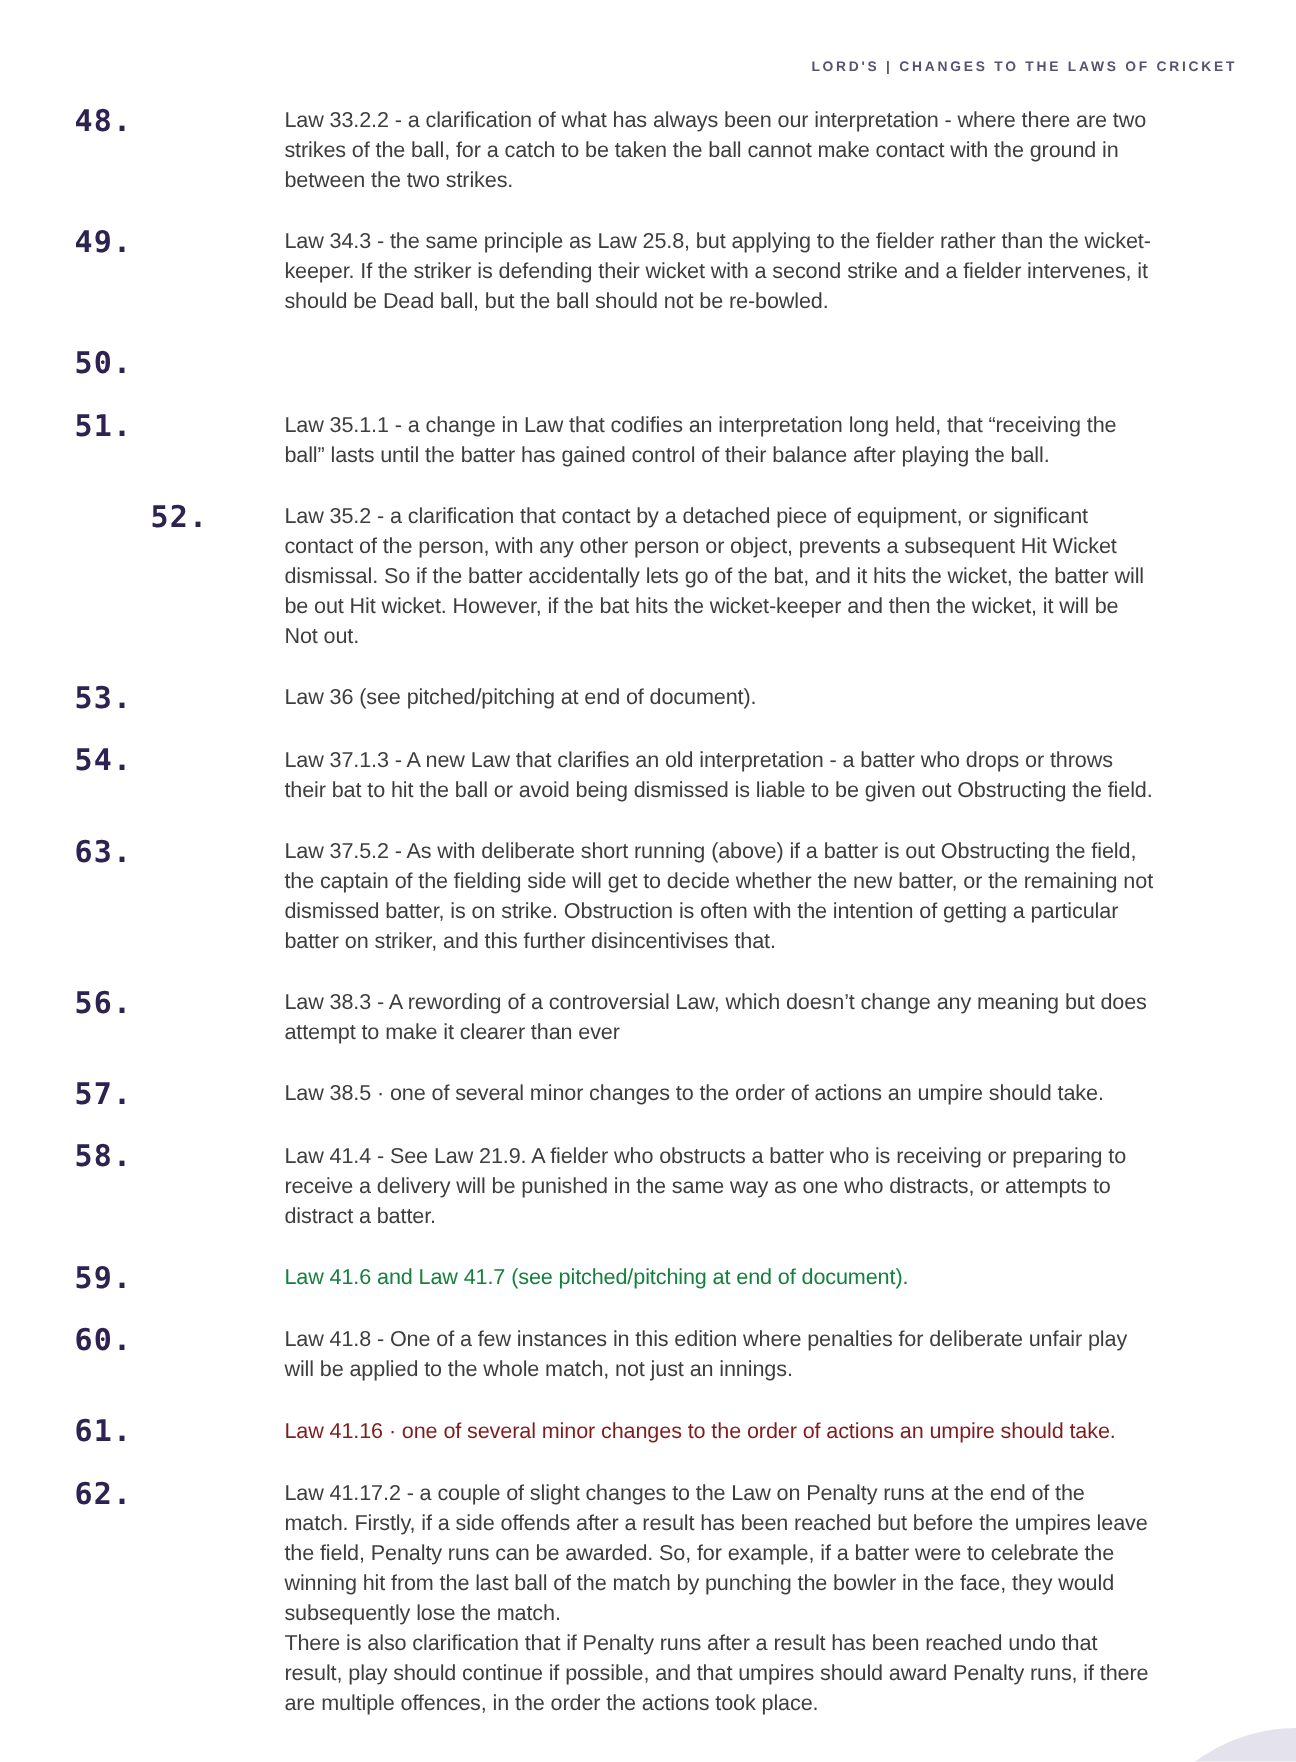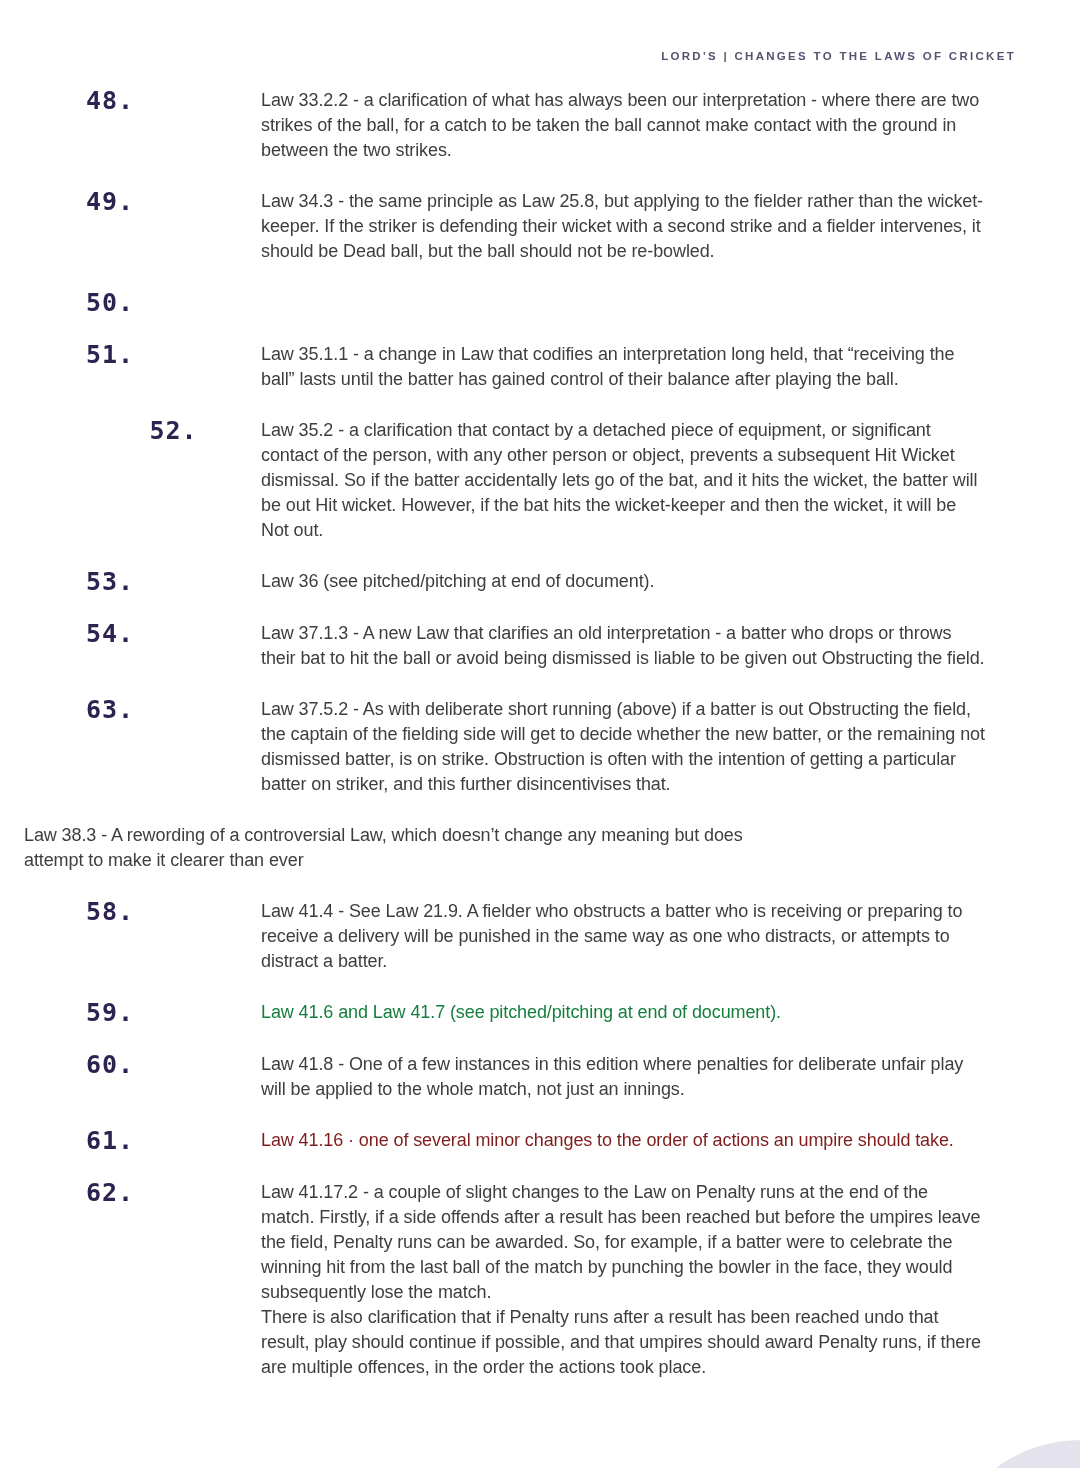--- a/index.html
+++ b/index.html
@@ -6,37 +6,36 @@
   body {
     width: 1080px; height: 1468px;
     background: #ffffff;
     position: relative;
     overflow: hidden;
     font-family: "Liberation Sans", sans-serif;
   }
   .page-header {
     position: absolute;
     top: 50px;
-    right: 64px;
+    right: 49px;
     font-size: 11.5px;
     font-weight: bold;
     letter-spacing: 2.3px;
     color: #565270;
     white-space: nowrap;
   }
   .items {
     position: absolute;
     top: 88px;
     left: 0;
     width: 1080px;
   }
   .row {
     display: flex;
     margin-bottom: 26px;
-    padding-left: 24px;
   }
   .num {
     width: 237px;
     padding-left: 62px;
     box-sizing: border-box;
     font-family: "DejaVu Sans Mono", monospace;
     font-weight: bold;
     font-size: 25px;
     line-height: 26px;
     letter-spacing: 1px;
@@ -115,25 +114,32 @@
   </div>
 
   <div class="row">
     <div class="num" style="color: rgb(46, 35, 80);">63.</div>
     <div class="body-col" style="color: rgb(62, 61, 63);">
         <p>Law 37.5.2 - As with deliberate short running (above) if a batter is out Obstructing the field, the captain of the fielding side will get to decide whether the new batter, or the remaining not dismissed batter, is on strike. Obstruction is often with the intention of getting a particular batter on striker, and this further disincentivises that.</p>
       </div>
   </div>
 
   <div class="row">
+    <div class="num" style="color: rgb(46, 35, 80);">56.</div>
     <div class="body-col" style="color: rgb(62, 61, 63);">
         <p>Law 38.3 - A rewording of a controversial Law, which doesn’t change any meaning but does attempt to make it clearer than ever</p>
       </div>
   </div>
 
+  <div class="row">
+    <div class="num" style="color: rgb(46, 35, 80);">57.</div>
+    <div class="body-col" style="color: rgb(62, 61, 63);">
+        <p>Law 38.5 · one of several minor changes to the order of actions an umpire should take.</p>
+      </div>
+  </div>
 
   <div class="row">
     <div class="num" style="color: rgb(46, 35, 80);">58.</div>
     <div class="body-col" style="color: rgb(62, 61, 63);">
         <p>Law 41.4 - See Law 21.9. A fielder who obstructs a batter who is receiving or preparing to receive a delivery will be punished in the same way as one who distracts, or attempts to distract a batter.</p>
       </div>
   </div>
 
   <div class="row">
     <div class="num" style="color: rgb(46, 35, 80);">59.</div>

